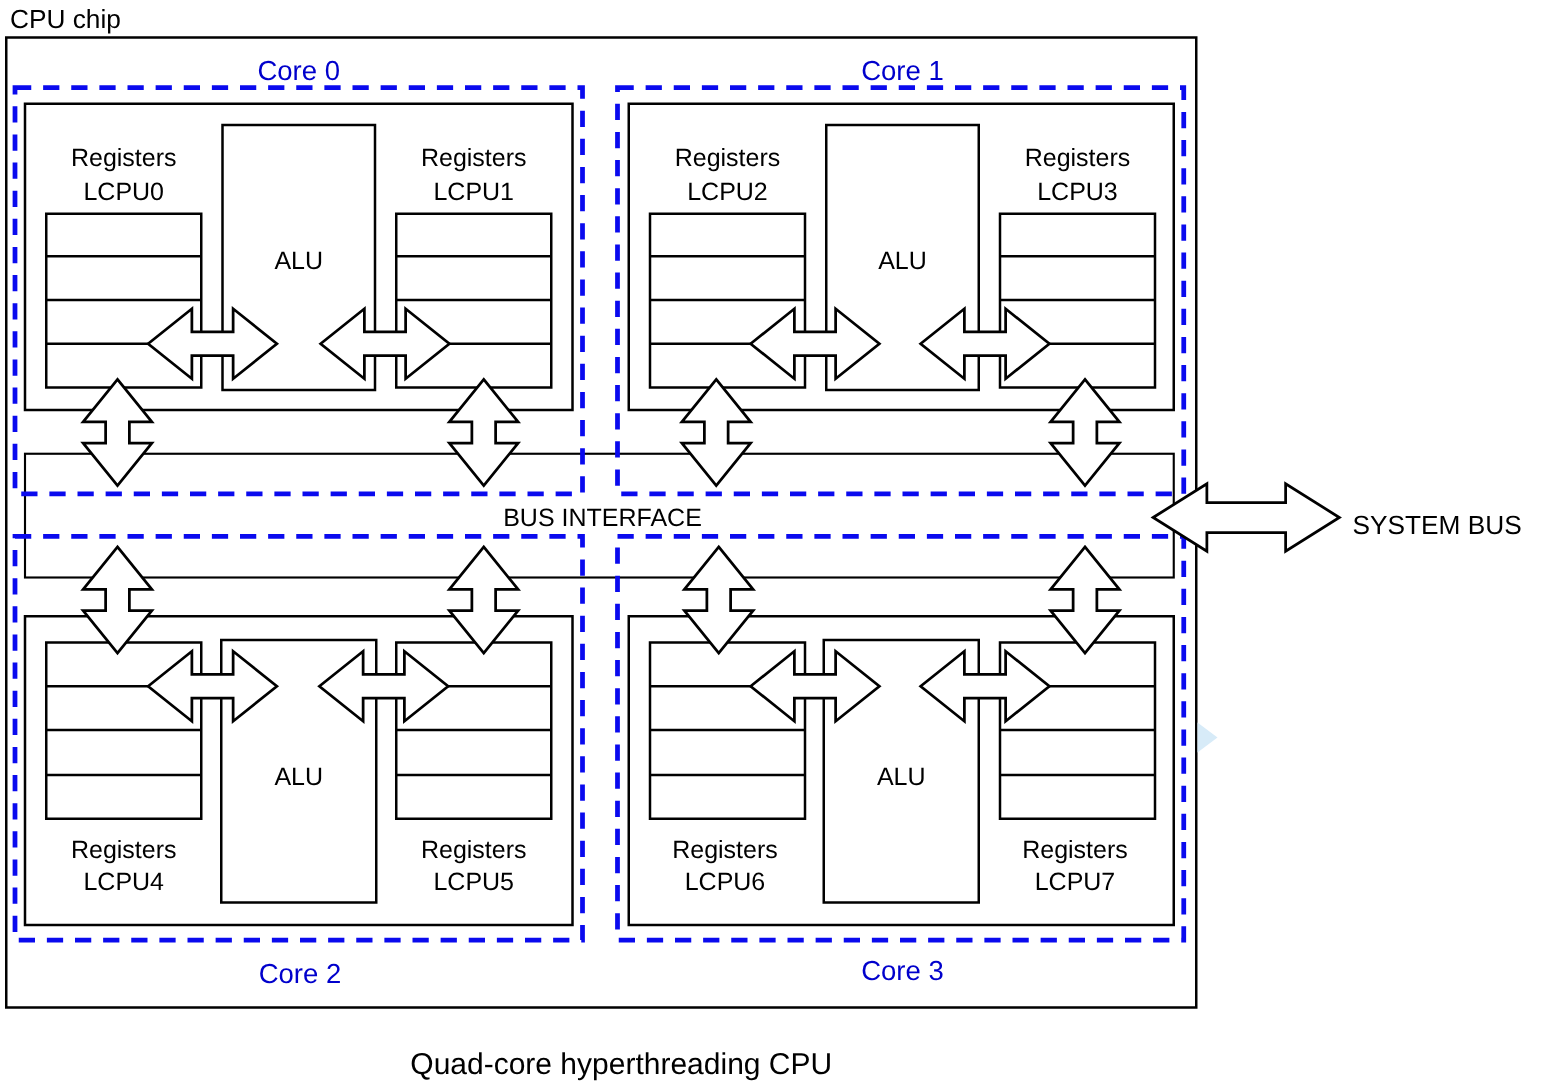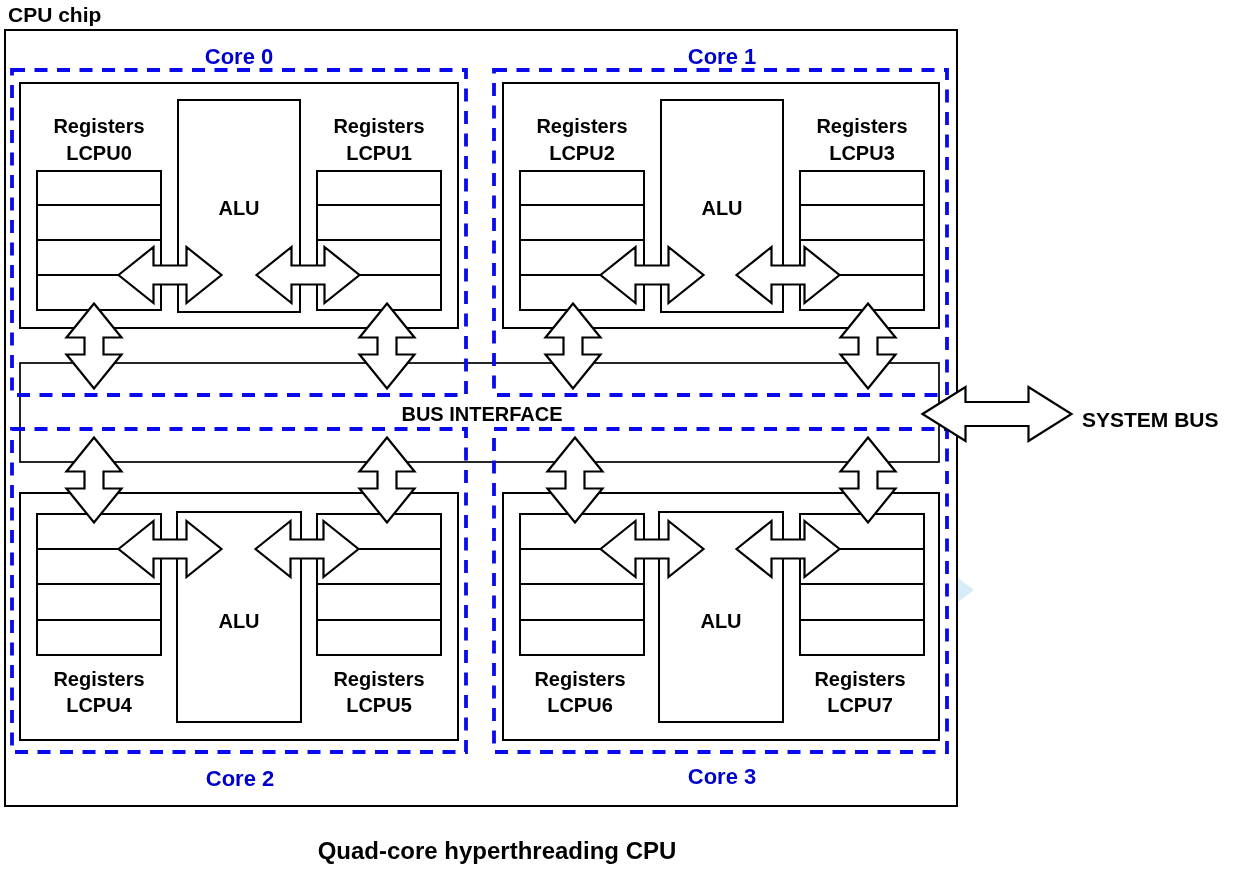--- a/index.html
+++ b/index.html
@@ -8,21 +8,20 @@
     background: #ffffff;
     width: 1248px;
     height: 872px;
     overflow: hidden;
   }
   .stage {
     position: relative;
     width: 1248px;
     height: 872px;
     font-family: "Liberation Sans", sans-serif;
-    font-weight: bold;
   }
   svg text {
     font-family: "Liberation Sans", sans-serif;
     fill: var(--line, #000);
   }
   .solid  { fill: none; stroke: var(--line, #000); stroke-width: 2; }
   .thin   { fill: none; stroke: var(--line, #000); stroke-width: 1.7; }
   .dashed { fill: none; stroke: var(--core-boundary, #0a0aee); stroke-width: 3.8; stroke-dasharray: 13 9.5; }
   .arrow  { fill: var(--background, #fff); stroke: var(--line, #000); stroke-width: 2.2; stroke-linejoin: miter; }
   .lbl        { font-size: 20px; }

